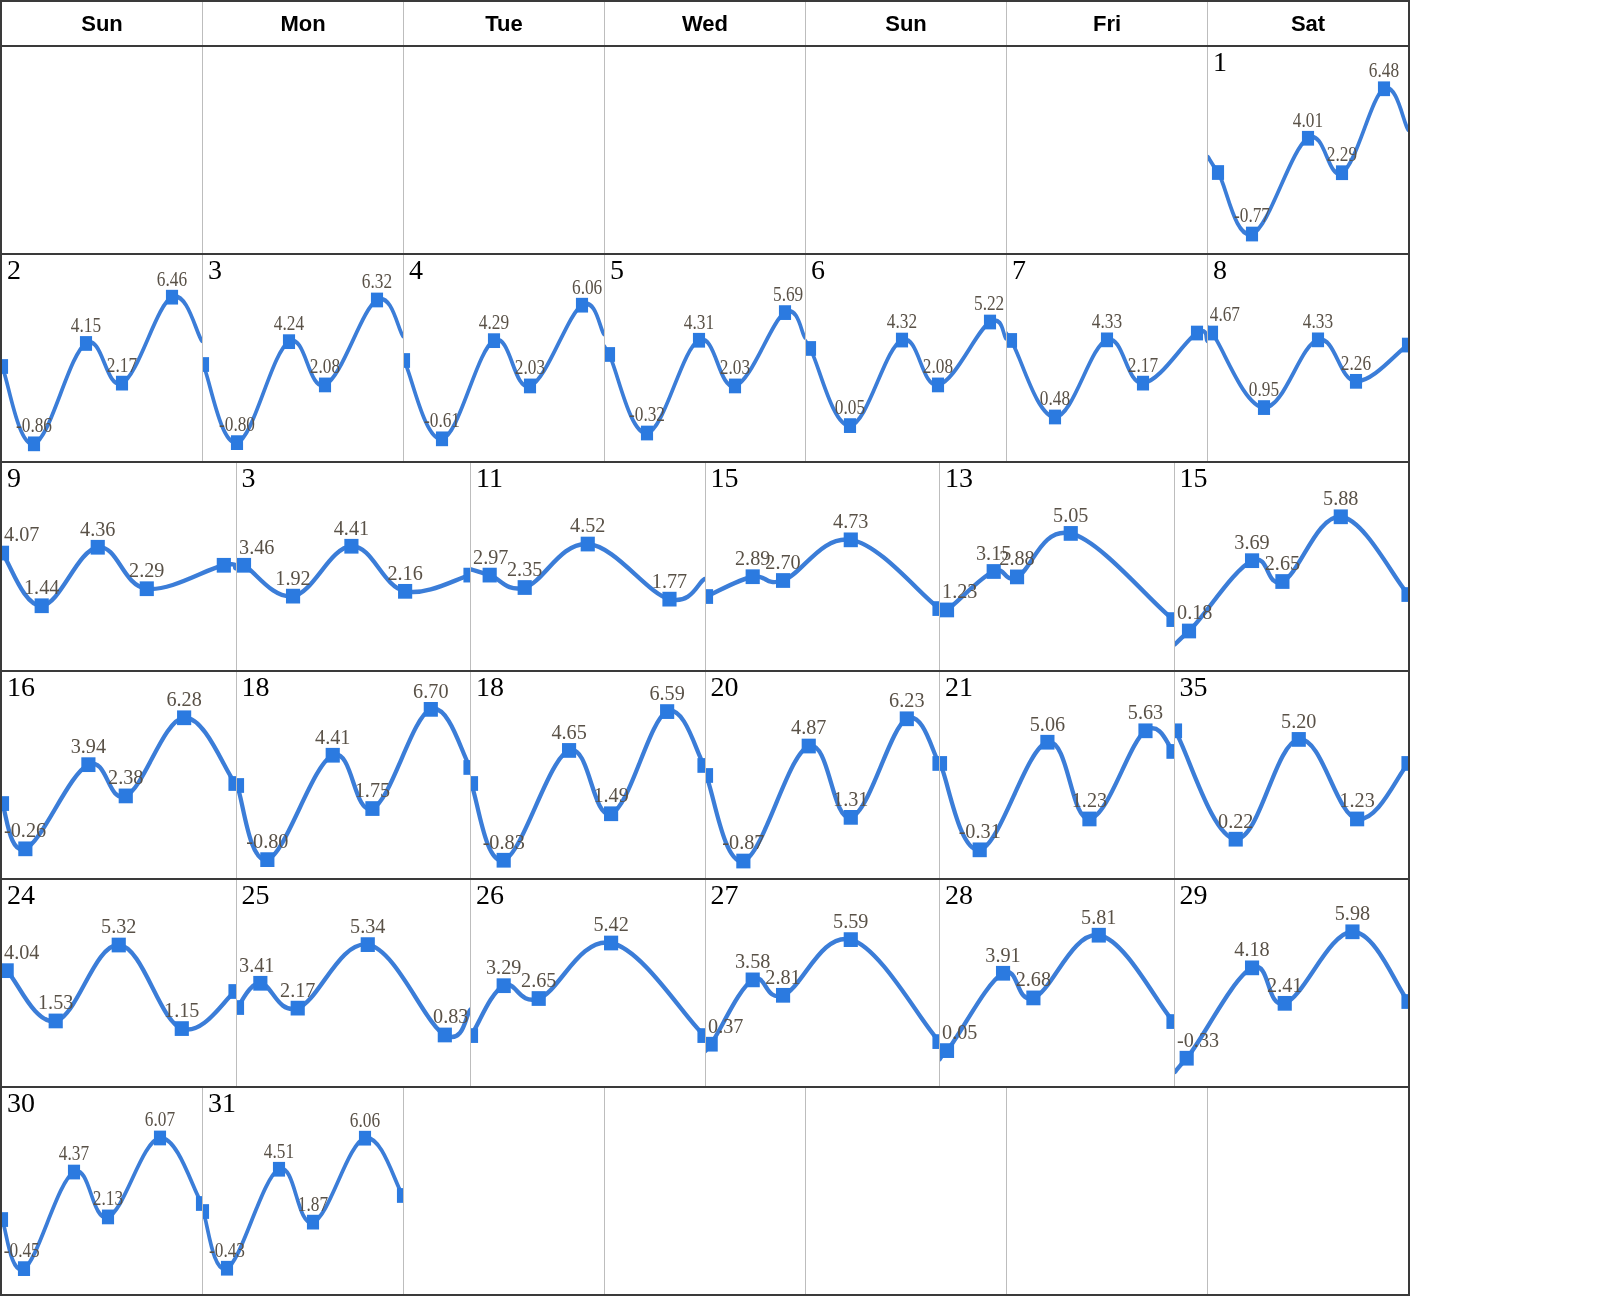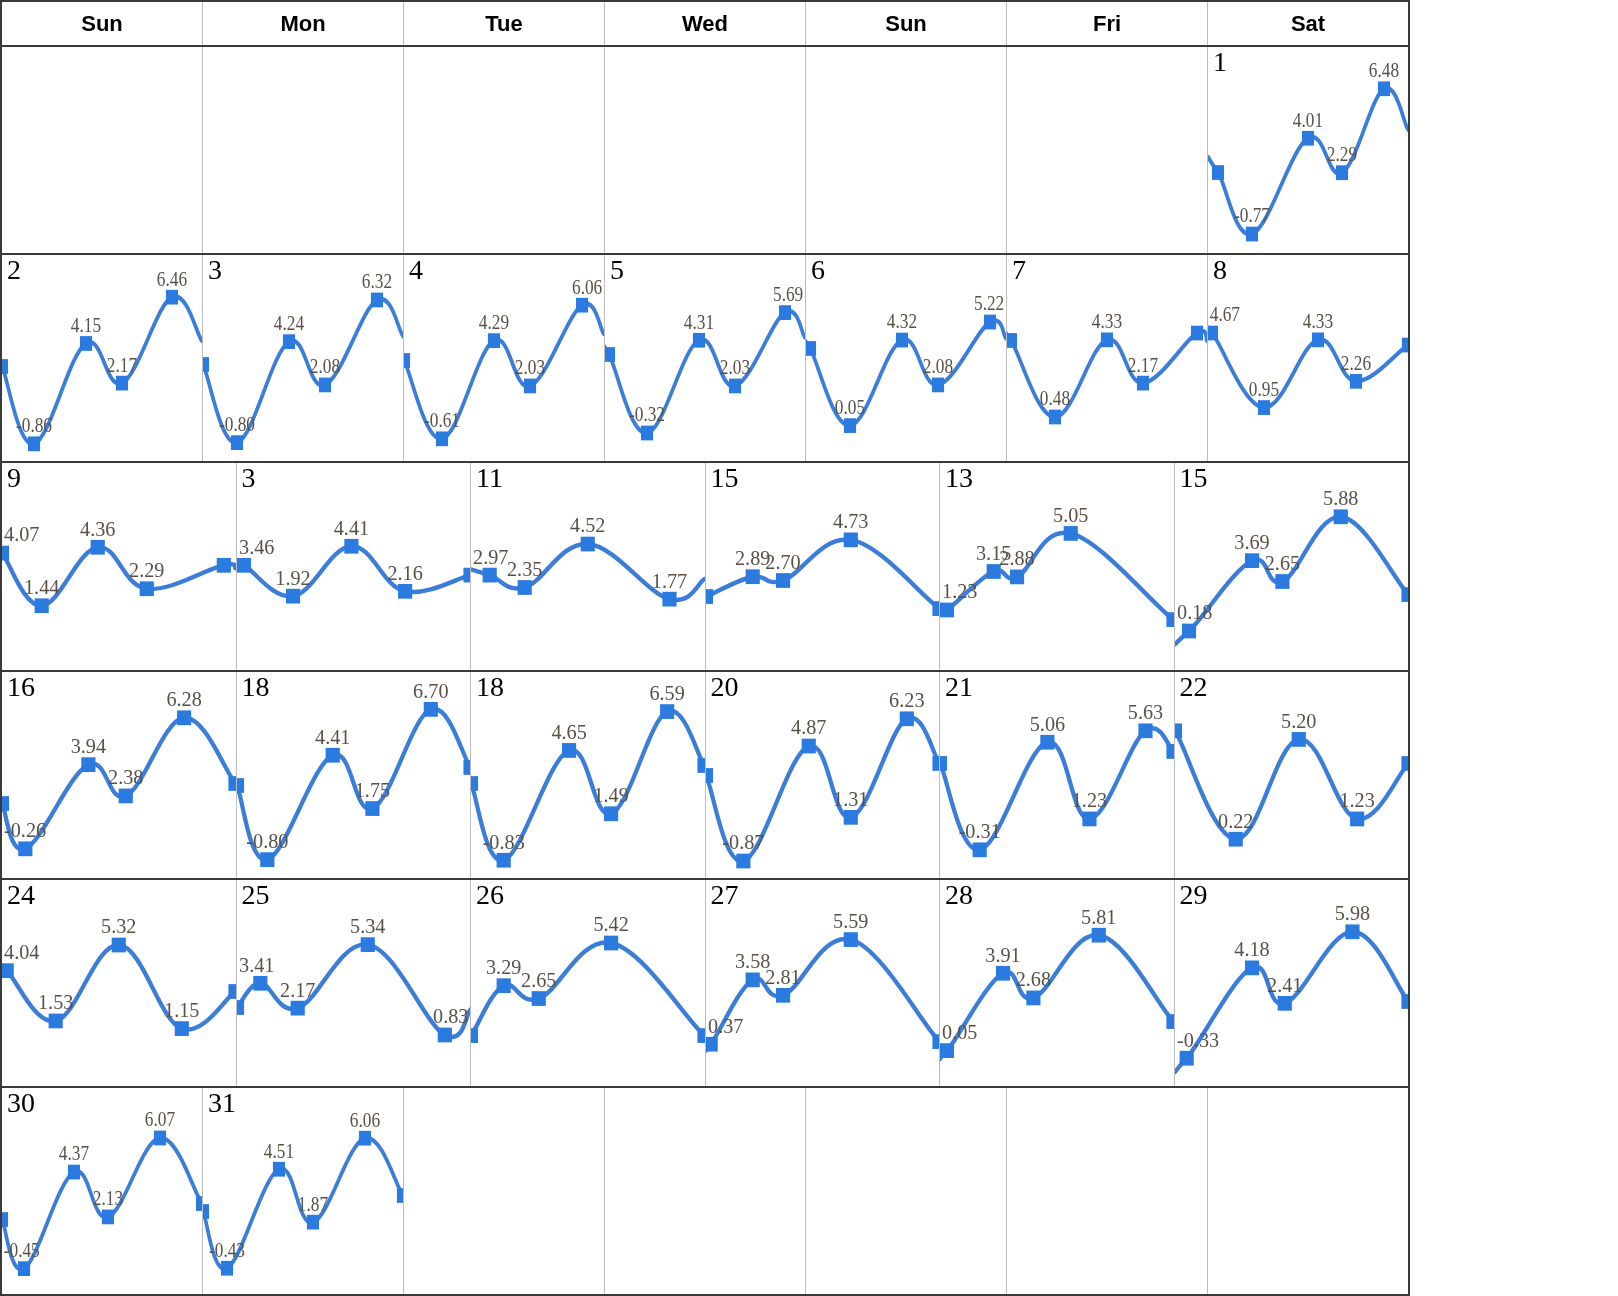--- a/index.html
+++ b/index.html
@@ -405,21 +405,21 @@
             <rect class="tide-marker" x="99.26" y="59.76" width="14" height="14"></rect>
             <text class="tide-label" x="106.26" y="55.76" text-anchor="middle">5.06</text>
             <rect class="tide-marker" x="140.84" y="132.71" width="14" height="14"></rect>
             <text class="tide-label" x="147.84" y="128.71" text-anchor="middle">1.23</text>
             <rect class="tide-marker" x="196.28" y="48.90" width="14" height="14"></rect>
             <text class="tide-label" x="203.28" y="44.90" text-anchor="middle">5.63</text>
             <rect class="tide-marker" x="224.00" y="68.52" width="14" height="14"></rect>
           </svg>
         </div>
         <div class="day-cell">
-          <div class="day-number">22</div>
+          <div class="day-number">35</div>
           <svg class="tide-svg" viewBox="0 0 231 196" preserveAspectRatio="none">
             <path class="tide-line" d="M 0.00 55.90 C 11.53 72.39, 36.55 157.64, 60.06 158.95 C 83.57 160.26, 99.37 67.17, 122.43 64.10 C 145.49 61.02, 159.33 136.06, 180.18 139.71 C 201.03 143.37, 221.24 95.39, 231.00 86.95"></path>
             <rect class="tide-marker" x="-7.00" y="48.90" width="14" height="14"></rect>
             <rect class="tide-marker" x="53.06" y="151.95" width="14" height="14"></rect>
             <text class="tide-label" x="60.06" y="147.95" text-anchor="middle">0.22</text>
             <rect class="tide-marker" x="115.43" y="57.10" width="14" height="14"></rect>
             <text class="tide-label" x="122.43" y="53.10" text-anchor="middle">5.20</text>
             <rect class="tide-marker" x="173.18" y="132.71" width="14" height="14"></rect>
             <text class="tide-label" x="180.18" y="128.71" text-anchor="middle">1.23</text>
             <rect class="tide-marker" x="224.00" y="79.95" width="14" height="14"></rect>

